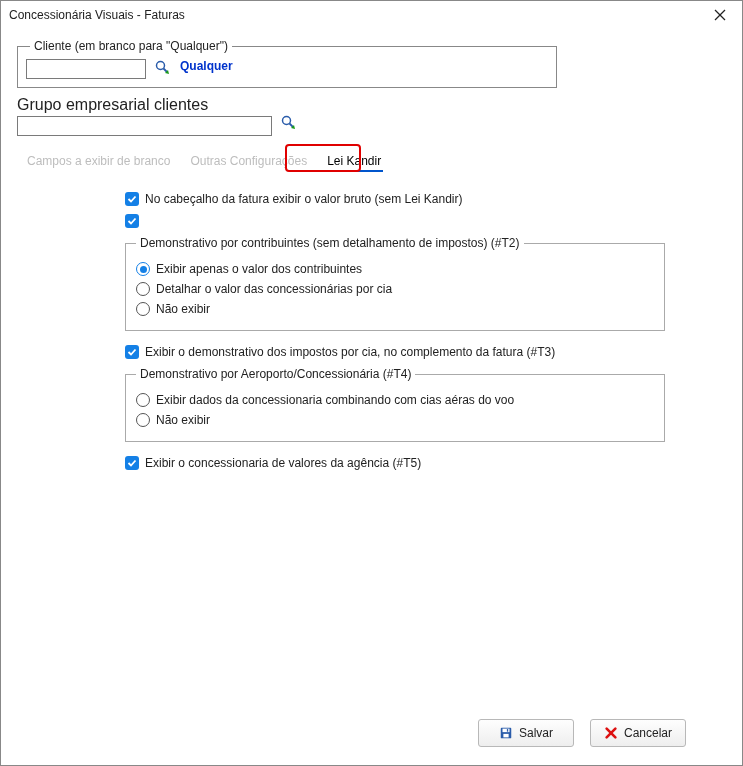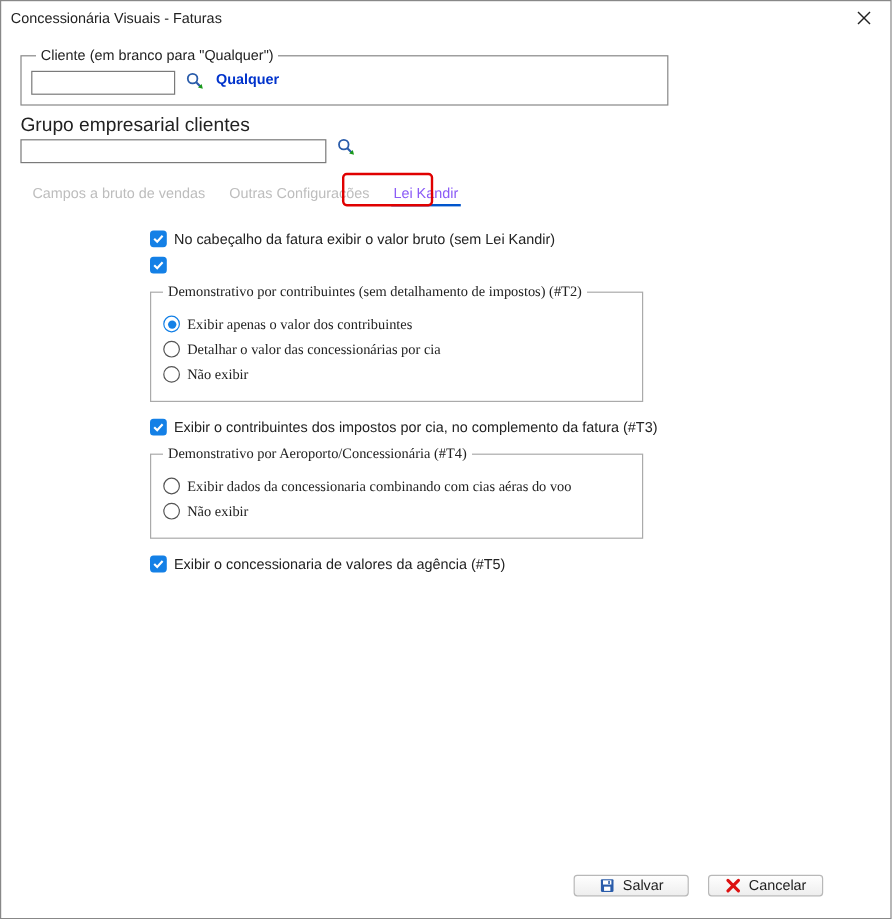--- a/index.html
+++ b/index.html
@@ -80,21 +80,21 @@
       height: 28px;
     }
     .tab {
       padding: 4px 10px 6px 10px;
       font-size: 12px;
       cursor: pointer;
       color: #bdbdbd;
       position: relative;
     }
     .tab.active {
-      color: #8b5cf6;
+      color: #000000;
     }
     .tab.active::after {
       content: "";
       position: absolute;
       left: 8px; right: 8px; bottom: 2px;
       height: 2px;
       background: #0055cc;
     }
     .tab-highlight {
       position: absolute;
@@ -141,37 +141,36 @@
     .radio.selected::after {
       content: "";
       width: 7px; height: 7px;
       background: #1480e6;
       border-radius: 50%;
     }
     fieldset.inner {
       border: 1px solid #aaa;
       padding: 6px 10px 8px 10px;
       margin: 2px 0 14px 0;
-      width: 411px;
-      font-family: Liberation Serif, serif;
+      width: 540px;
     }
     fieldset.inner > legend {
       font-size: 12px;
       padding: 0 4px;
     }
     .footer {
       position: absolute;
       bottom: 18px;
       right: 56px;
       display: flex;
       gap: 16px;
       align-items: center;
     }
     .btn {
-      height: 18px;
+      height: 28px;
       min-width: 96px;
       border: 1px solid #b8b8b8;
       border-radius: 3px;
       background: linear-gradient(#fefefe,#eeeeee);
       display: inline-flex;
       align-items: center;
       justify-content: center;
       gap: 6px;
       cursor: pointer;
       font-size: 12px;
@@ -219,21 +218,21 @@
       <svg viewBox="0 0 16 16">
         <circle cx="6.5" cy="6.5" r="4" fill="none" stroke="#2a5caa" stroke-width="1.5"></circle>
         <line x1="9.5" y1="9.5" x2="13" y2="13" stroke="#2a5caa" stroke-width="1.8"></line>
         <polygon points="11,14 14,11 15,15" fill="#1a9a1a"></polygon>
       </svg>
     </span>
   </div>
 
   <div class="tabs-wrap">
     <div class="tabs">
-      <div class="tab">Campos a bruto de vendas</div>
+      <div class="tab">Campos a exibir de branco</div>
       <div class="tab">Outras Configurações</div>
       <div class="tab active">Lei Kandir</div>
     </div>
     <div class="tab-highlight" style="left:268px; width:76px;"></div>
   </div>
 
   <div class="tabpanel">
 
     <div class="chk-row">
       <span class="chk checked">
@@ -267,21 +266,21 @@
         <span>Não exibir</span>
       </div>
     </fieldset>
 
     <div class="chk-row">
       <span class="chk checked">
         <svg viewBox="0 0 10 10">
             <polyline points="1.5,5 4,7.5 8.5,2.5" fill="none" stroke="#fff" stroke-width="1.8"></polyline>
           </svg>
       </span>
-      <span>Exibir o contribuintes dos impostos por cia, no complemento da fatura (#T3)</span>
+      <span>Exibir o demonstrativo dos impostos por cia, no complemento da fatura (#T3)</span>
     </div>
 
     <fieldset class="inner">
       <legend>Demonstrativo por Aeroporto/Concessionária (#T4)</legend>
       <div class="radio-row">
         <span class="radio"></span>
         <span>Exibir dados da concessionaria combinando com cias aéras do voo</span>
       </div>
       <div class="radio-row">
         <span class="radio"></span>

